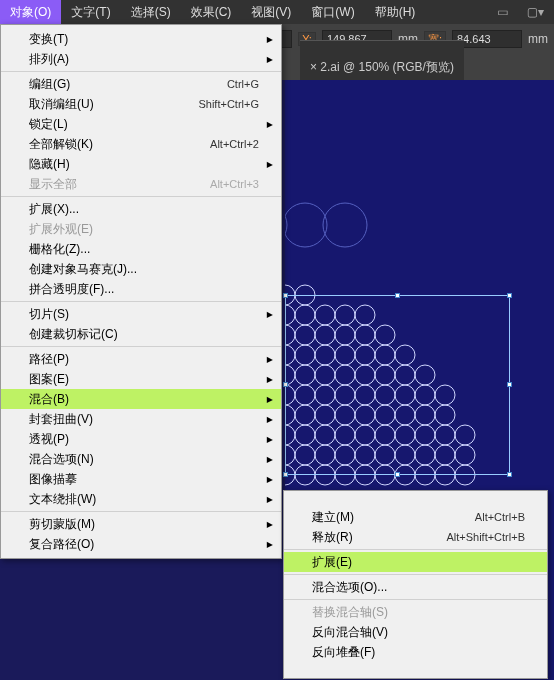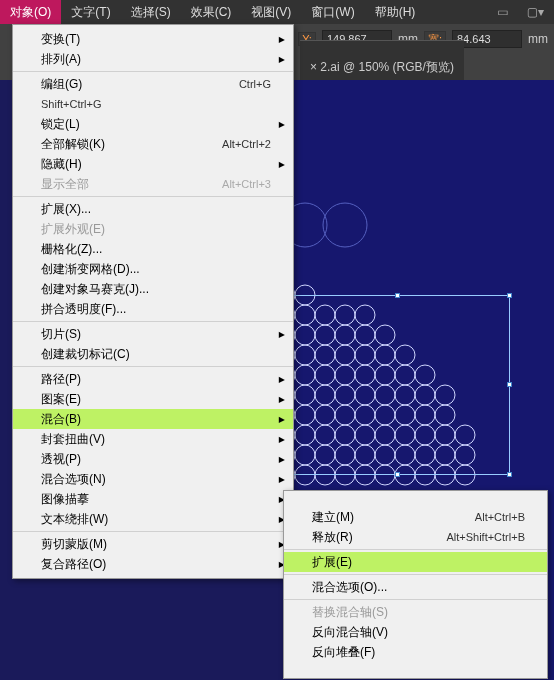--- a/index.html
+++ b/index.html
@@ -1,30 +1,30 @@
 <!DOCTYPE html>
 <html><head>
 <meta charset="utf-8">
 <style>
 * { margin: 0; padding: 0; box-sizing: border-box; font-family: "Microsoft YaHei", sans-serif; font-size: 12px; }
 body { width: 554px; height: 680px; background: #1a1a5a; overflow: hidden; position: relative; }
 .menubar { background: #323232; height: 24px; display: flex; align-items: center; color: #ddd; }
 .mbitem { padding: 0 10px; height: 24px; line-height: 24px; cursor: default; }
-.mbitem.active { background: #be185d; color: #fff; }
+.mbitem.active { background: #8b5cf6; color: #fff; }
 .mb-icons { margin-left: auto; display: flex; gap: 18px; padding-right: 10px; }
 .mb-icons span { color: #aaa; }
 .toolbar { background: #414141; height: 30px; display: flex; align-items: center; color: #ccc; padding: 0 6px; gap: 6px; justify-content: flex-end; }
 .toolbar .lbl { color: #ff9944; font-size: 11px; padding: 0 3px; border: 1px solid #333; background: #3a3a3a; }
 .toolbar .val { background: #2f2f2f; border: 1px solid #222; padding: 2px 4px; color: #ddd; font-size: 11px; width: 70px; display: inline-block; }
 .tabbar { background: #414141; height: 26px; display: flex; align-items: center; padding-left: 300px; color: #ccc; }
 .tab { background: #323232; padding: 18px 10px; color: #ccc; border-top: 1px solid #555; }
 .canvas-area { position: absolute; top: 80px; left: 285px; right: 0; bottom: 0; background: #16176e; }
 .sel-rect { position: absolute; left: 0; top: 215px; width: 225px; height: 180px; border: 1px solid #9cf; }
 .handle { position: absolute; width: 5px; height: 5px; background: #fff; border: 1px solid #48c; }
-.dropdown { position: absolute; top: 24px; left: 12px; width: 282px; background: #f0f0f0; border: 1px solid #999; box-shadow: 2px 2px 6px rgba(0,0,0,.4); padding: 2px 0; }
+.dropdown { position: absolute; top: 24px; left: 0; width: 282px; background: #f0f0f0; border: 1px solid #999; box-shadow: 2px 2px 6px rgba(0,0,0,.4); padding: 2px 0; }
 .mgroup { border-bottom: 1px solid #d0d0d0; padding: 2px 0; }
 .mgroup:last-child { border-bottom: none; }
 .mitem { display: flex; align-items: center; padding: 2px 22px 2px 28px; height: 20px; color: #000; cursor: default; position: relative; }
 .mitem.disabled { color: #999; gap: 14px; }
 .mitem.hover { background: #bef264; }
 .mitem .lbl { flex: 1; }
 .mitem .sc { color: #333; font-size: 11px; }
 .mitem.disabled .sc { color: #aaa; }
 .mitem .arrow { position: absolute; right: 8px; }
 .submenu { position: absolute; top: 490px; left: 283px; width: 265px; background: #f0f0f0; border: 1px solid #999; box-shadow: 2px 2px 6px rgba(0,0,0,.4); padding: 14px 0; }
@@ -168,20 +168,21 @@
         <span class="lbl">排列(A)</span>
         <span class="arrow" style="font-size: 8px;">▶</span>
       </div>
     </div>
     <div class="mgroup">
       <div class="mitem">
         <span class="lbl">编组(G)</span>
         <span class="sc">Ctrl+G</span>
       </div>
       <div class="mitem">
+        <span class="lbl">取消编组(U)</span>
         <span class="sc">Shift+Ctrl+G</span>
       </div>
       <div class="mitem">
         <span class="lbl">锁定(L)</span>
         <span class="arrow" style="font-size: 8px;">▶</span>
       </div>
       <div class="mitem">
         <span class="lbl">全部解锁(K)</span>
         <span class="sc">Alt+Ctrl+2</span>
       </div>
@@ -198,23 +199,20 @@
       <div class="mitem">
         <span class="lbl">扩展(X)...</span>
       </div>
       <div class="mitem disabled">
         <span class="lbl">扩展外观(E)</span>
       </div>
       <div class="mitem">
         <span class="lbl">栅格化(Z)...</span>
       </div>
       <div class="mitem">
-        <span class="lbl">创建渐变网格(D)...</span>
-      </div>
-      <div class="mitem">
         <span class="lbl">创建对象马赛克(J)...</span>
       </div>
       <div class="mitem">
         <span class="lbl">拼合透明度(F)...</span>
       </div>
     </div>
     <div class="mgroup">
       <div class="mitem">
         <span class="lbl">切片(S)</span>
         <span class="arrow" style="font-size: 8px;">▶</span>

